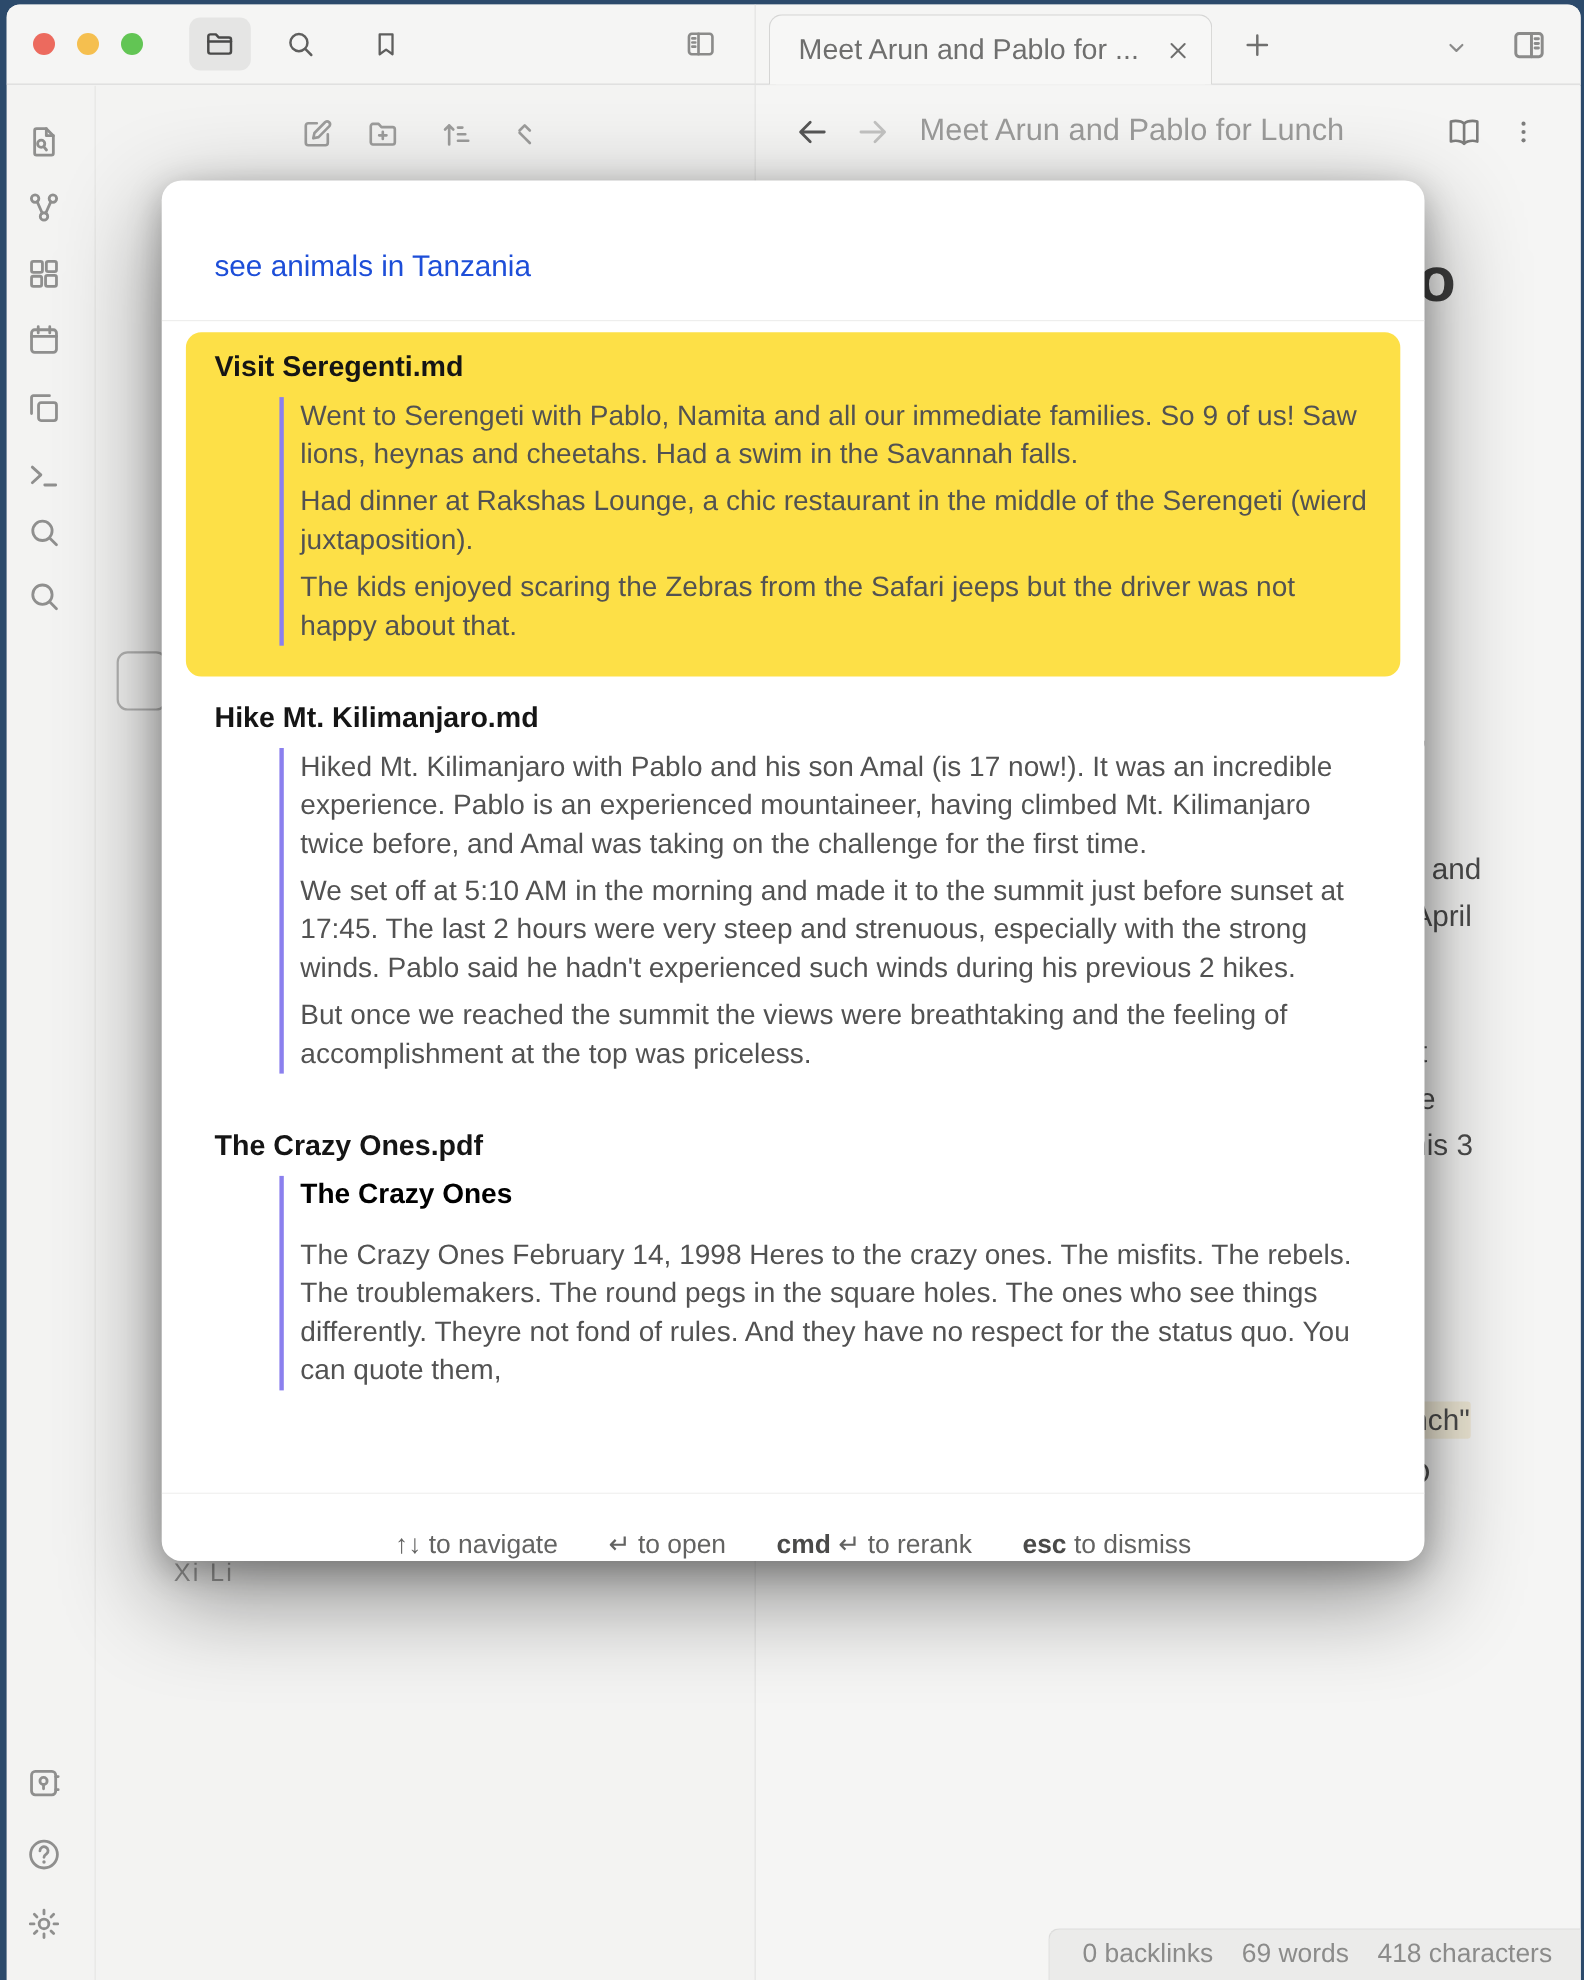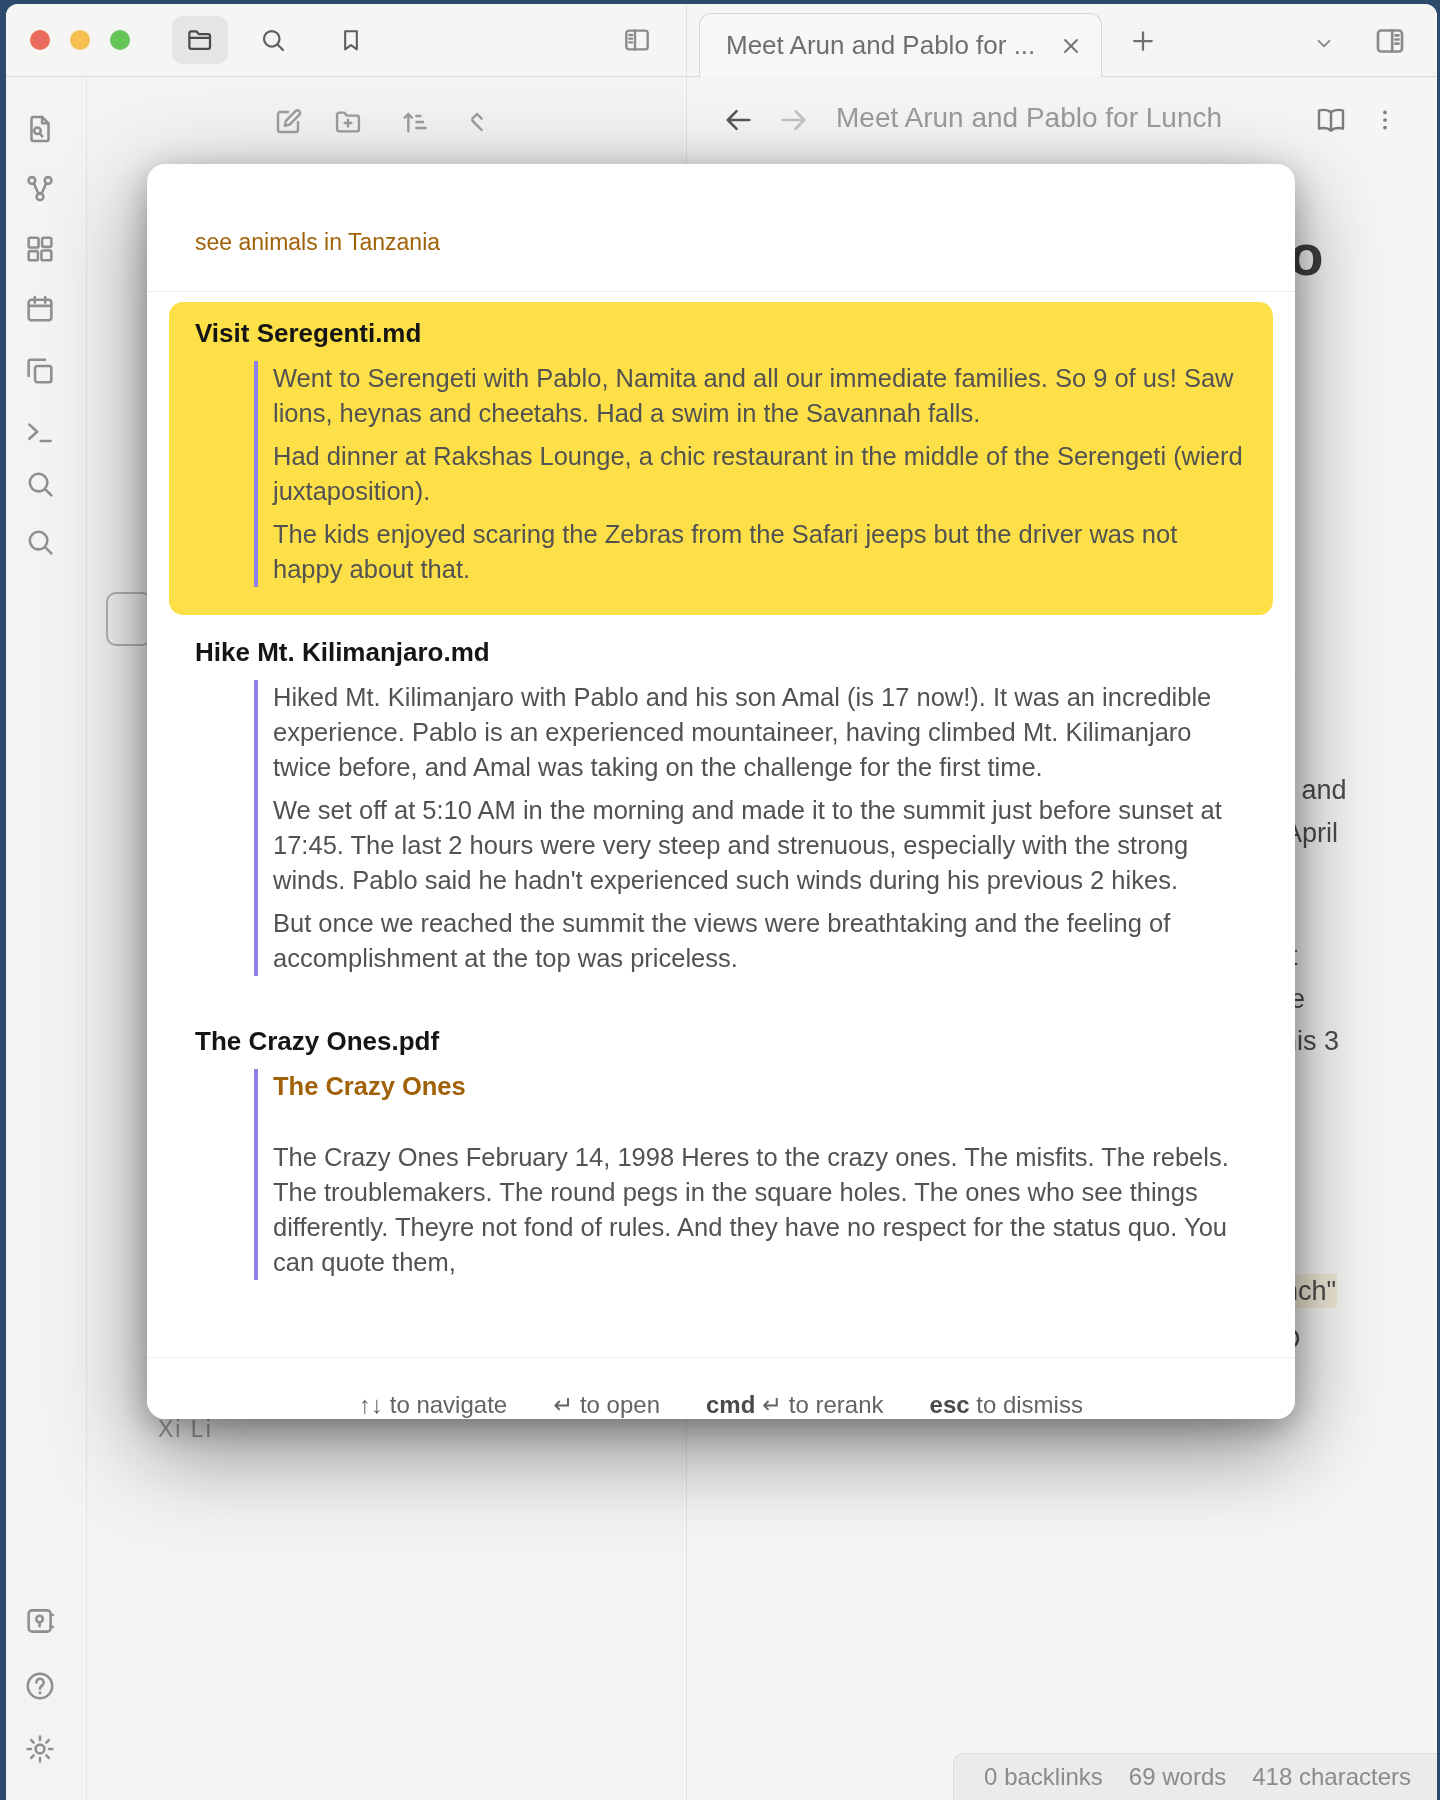--- a/index.html
+++ b/index.html
@@ -71,29 +71,29 @@
     background:#ebebea; border:1px solid #dcdcdb; border-right:none; border-bottom:none;
     border-radius:10px 0 0 0; display:flex; align-items:center; gap:26px; padding:0 26px 0 30px; }
   .statusbar span { font-size:24px; color:#8b8b8a; white-space:nowrap; }
 
   
   .modal { position:absolute; left:141px; top:160px; width:1148px; height:1255px;
     background:#ffffff; border-radius:18px; box-shadow:0 30px 90px rgba(0,0,0,0.45), 0 8px 30px rgba(0,0,0,0.25);
     display:flex; flex-direction:column; overflow:hidden; }
   .modal-input { height:128px; flex:none; border-bottom:1px solid #ededec;
     display:flex; align-items:center; padding:0 48px; }
-  .modal-query { font-size:23px; color:#a16207; width:100%; border:none; outline:none;
+  .modal-query { font-size:27px; color:#1d4ed8; width:100%; border:none; outline:none;
     background:transparent; font-family:inherit;margin-top:30px; }
   .modal-results { flex:1; overflow:hidden; padding:10px 22px 0 22px; }
   .result { padding:16px 26px 20px 26px; border-radius:14px; margin-bottom:6px; }
   .result.selected { background:#fde047; }
   .result-title { font-size:26px; font-weight:bold; color:#151515; margin-bottom:12px; }
   .result-quote { margin-left:59px; border-left:4px solid #8b80ee; padding-left:15px; }
   .result-quote p { font-size:25.5px; line-height:35px; color:#525252; margin:8px 0; }
-  .result-quote p.q-head { font-weight:bold; color:#a16207; margin-bottom:36px; }
+  .result-quote p.q-head { font-weight:bold; color:#000000; margin-bottom:20px; }
   .modal-footer { flex:none; height:62px; border-top:1px solid #efefee;
     display:flex; align-items:flex-end; justify-content:center; gap:46px; }
   .hint { font-size:24px; color:#636362; }
   .hint b { color:#4a4a49; }
 
   svg { stroke:currentColor; fill:none; stroke-width:1.8; stroke-linecap:round; stroke-linejoin:round; }
   svg .fl { fill:currentColor; stroke:none; }
 </style>
 </head>
 <body>

